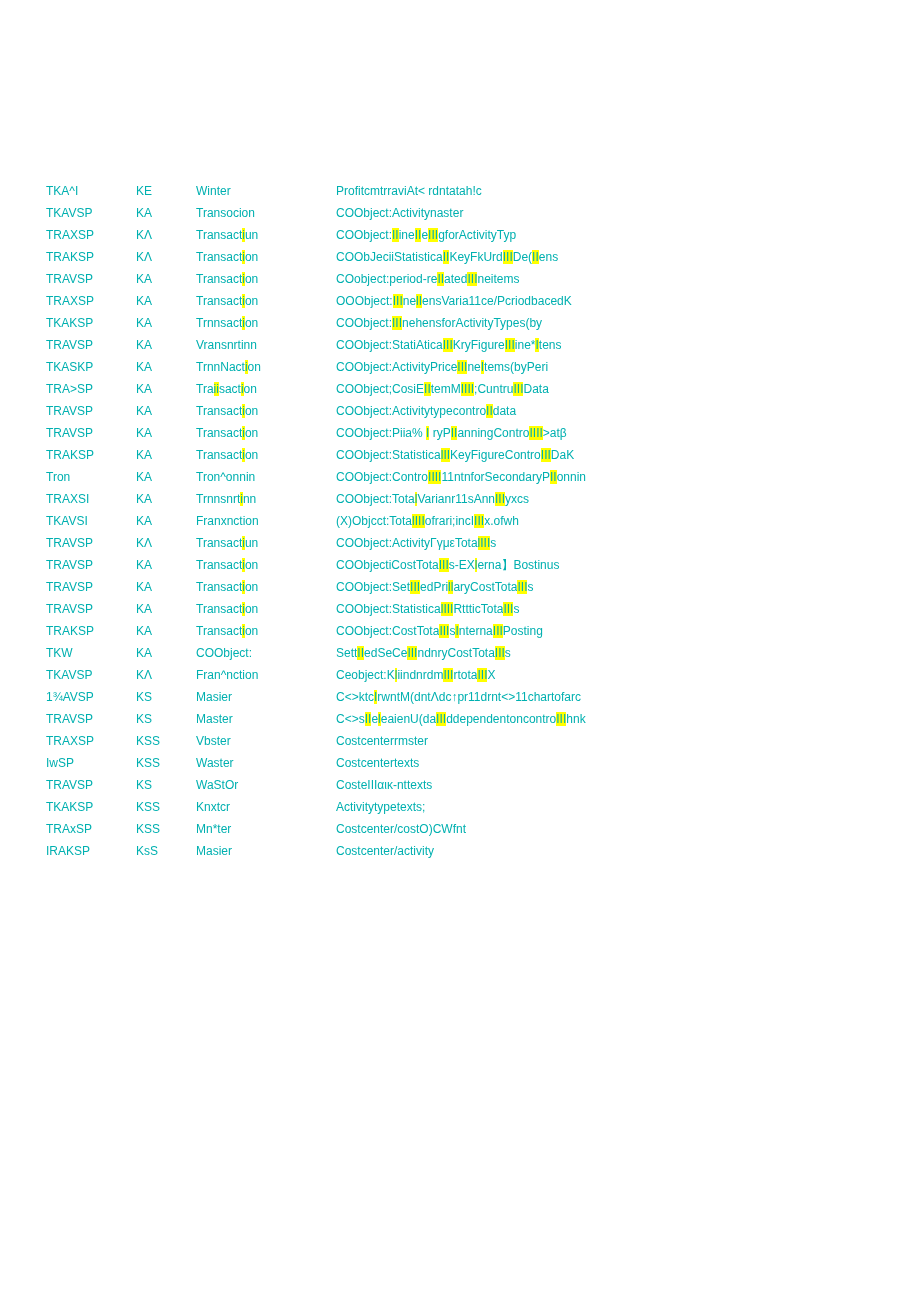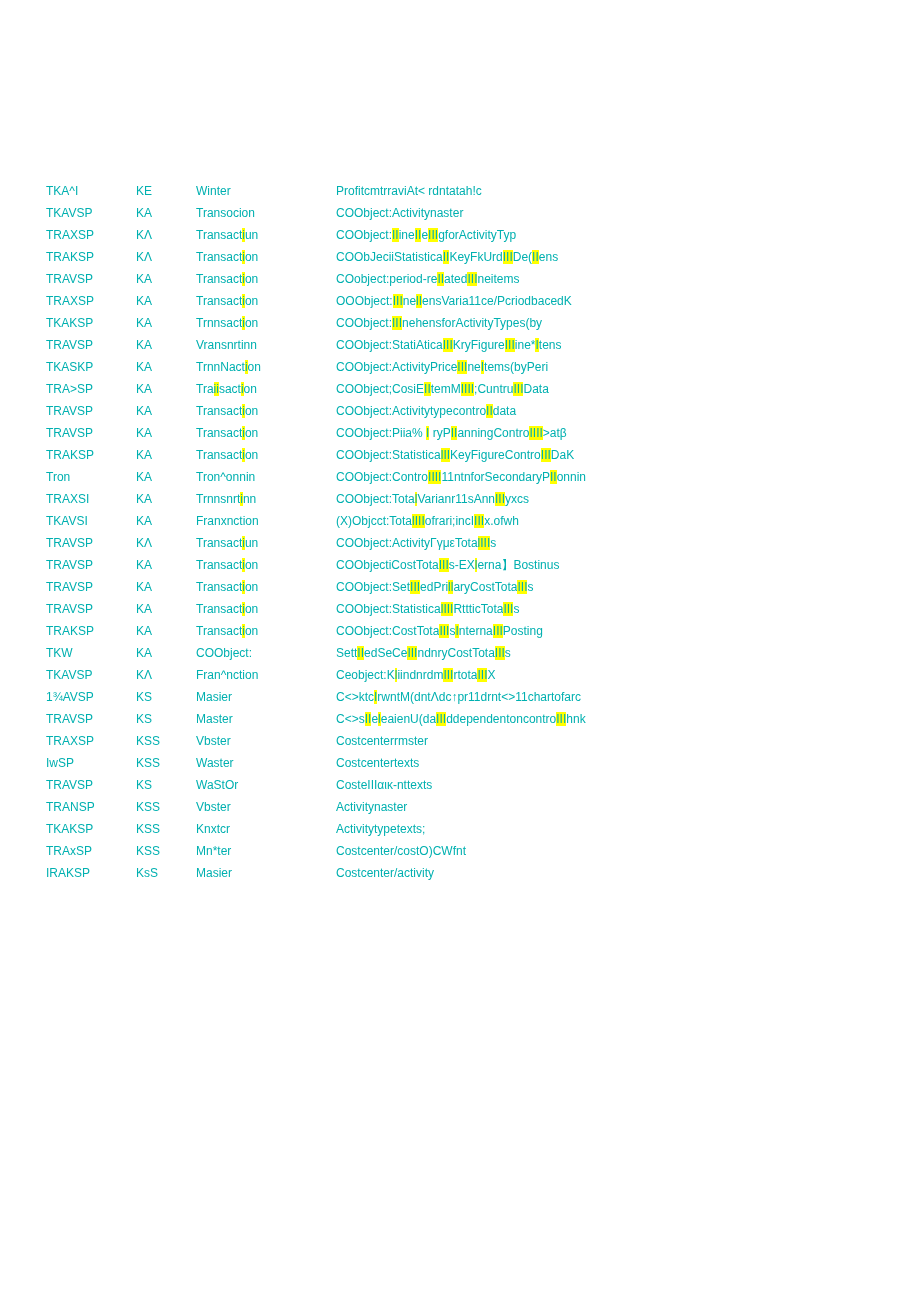--- a/index.html
+++ b/index.html
@@ -210,26 +210,20 @@
           <td class="col-transaction text-cyan"><span>Waster</span></td>
           <td class="col-description text-cyan">Costcentertexts</td>
         </tr>
         <tr>
           <td class="col-code text-cyan">TRAVSP</td>
           <td class="col-type text-cyan">KS</td>
           <td class="col-transaction text-cyan">WaStOr</td>
           <td class="col-description text-cyan">CosteIIIαικ-nttexts</td>
         </tr>
         <tr>
-          <td class="col-code text-cyan">TRANSP</td>
-          <td class="col-type text-cyan">KSS</td>
-          <td class="col-transaction text-cyan"><span>Vbster</span></td>
-          <td class="col-description text-cyan">Activitynaster</td>
-        </tr>
-        <tr>
           <td class="col-code text-cyan">TKAKSP</td>
           <td class="col-type text-cyan">KSS</td>
           <td class="col-transaction text-cyan"><span>Knxtcr</span></td>
           <td class="col-description text-cyan">Activitytypetexts;</td>
         </tr>
         <tr>
           <td class="col-code text-cyan">TRAxSP</td>
           <td class="col-type text-cyan">KSS</td>
           <td class="col-transaction text-cyan"><span>Mn*ter</span></td>
           <td class="col-description text-cyan">Costcenter/costO)CWfnt</td>

